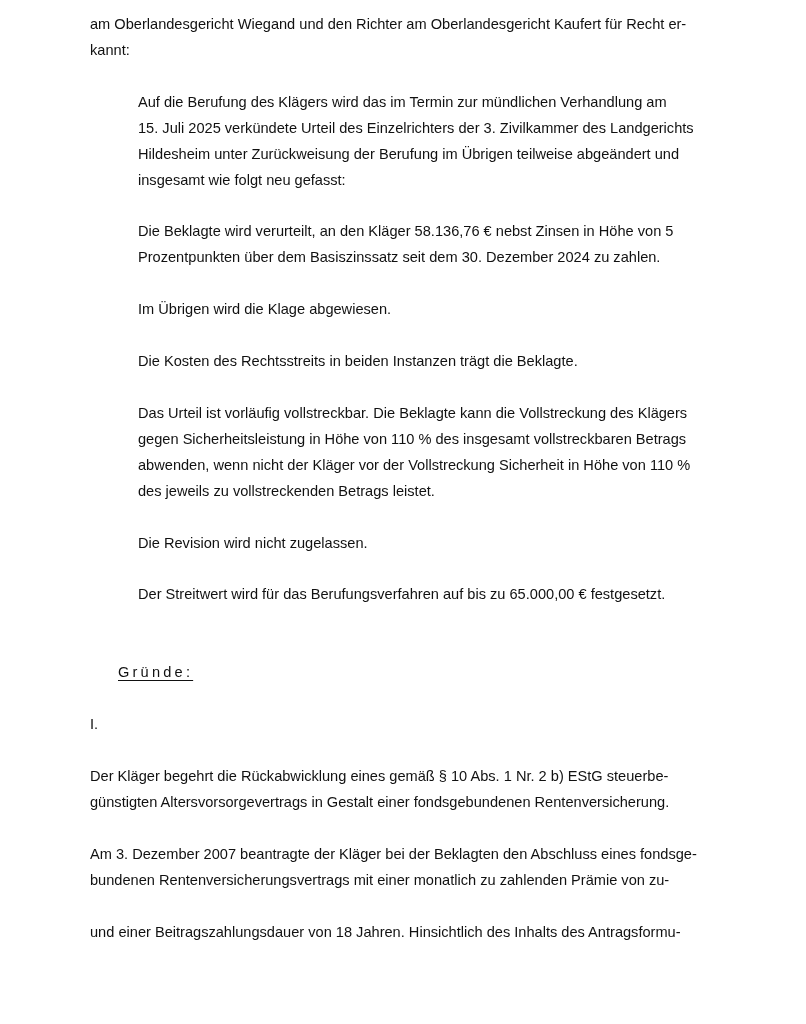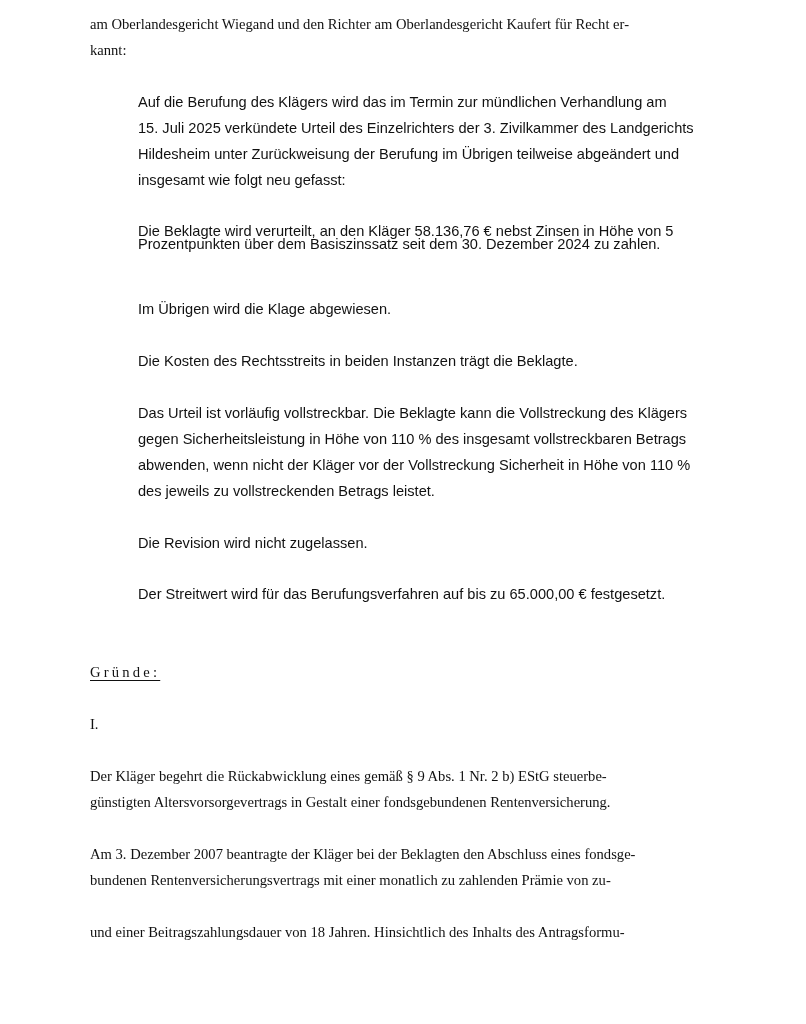--- a/index.html
+++ b/index.html
@@ -21,61 +21,62 @@
       left: 0;
       top: 0;
       width: 806px;
       height: 1024px;
     }
     .line {
       position: absolute;
       white-space: nowrap;
       line-height: 18px;
     }
-    .m { left: 90px; font-family: Liberation Serif, serif; }
+    .m { left: 90px; }
     .i { left: 138px; }
     .heading {
       letter-spacing: 3.2px;
       text-decoration: underline;
       text-underline-offset: 3px;
+      margin-left: 28px;
     }
   </style>
 </head>
 <body>
 
 <div class="page">
 
   <div class="line m" style="top:15px">am Oberlandesgericht Wiegand und den Richter am Oberlandesgericht Kaufert für Recht er-</div>
   <div class="line m" style="top:41px">kannt:</div>
 
   <div class="line i" style="top:93px">Auf die Berufung des Klägers wird das im Termin zur mündlichen Verhandlung am</div>
   <div class="line i" style="top:119px">15. Juli 2025 verkündete Urteil des Einzelrichters der 3. Zivilkammer des Landgerichts</div>
   <div class="line i" style="top:171px">insgesamt wie folgt neu gefasst:</div>
   <div class="line i" style="top:145px">Hildesheim unter Zurückweisung der Berufung im Übrigen teilweise abgeändert und</div>
 
   <div class="line i" style="top:222px">Die Beklagte wird verurteilt, an den Kläger 58.136,76 € nebst Zinsen in Höhe von 5</div>
-  <div class="line i" style="top:235px">Prozentpunkten über dem Basiszinssatz seit dem 30. Dezember 2024 zu zahlen.</div>
+  <div class="line i" style="top:248px">Prozentpunkten über dem Basiszinssatz seit dem 30. Dezember 2024 zu zahlen.</div>
 
   <div class="line i" style="top:300px">Im Übrigen wird die Klage abgewiesen.</div>
 
   <div class="line i" style="top:352px">Die Kosten des Rechtsstreits in beiden Instanzen trägt die Beklagte.</div>
 
   <div class="line i" style="top:404px">Das Urteil ist vorläufig vollstreckbar. Die Beklagte kann die Vollstreckung des Klägers</div>
   <div class="line i" style="top:430px">gegen Sicherheitsleistung in Höhe von 110 % des insgesamt vollstreckbaren Betrags</div>
   <div class="line i" style="top:456px">abwenden, wenn nicht der Kläger vor der Vollstreckung Sicherheit in Höhe von 110 %</div>
   <div class="line i" style="top:482px">des jeweils zu vollstreckenden Betrags leistet.</div>
 
   <div class="line i" style="top:534px">Die Revision wird nicht zugelassen.</div>
 
   <div class="line i" style="top:585px">Der Streitwert wird für das Berufungsverfahren auf bis zu 65.000,00 € festgesetzt.</div>
 
   <div class="line m heading" style="top:663px">Gründe:</div>
 
   <div class="line m" style="top:715px">I.</div>
 
-  <div class="line m" style="top:767px">Der Kläger begehrt die Rückabwicklung eines gemäß § 9 Abs. 1 Nr. 2 b) EStG steuerbe-</div>
+  <div class="line m" style="top:767px">Der Kläger begehrt die Rückabwicklung eines gemäß § 10 Abs. 1 Nr. 2 b) EStG steuerbe-</div>
   <div class="line m" style="top:793px">günstigten Altersvorsorgevertrags in Gestalt einer fondsgebundenen Rentenversicherung.</div>
 
   <div class="line m" style="top:845px">Am 3. Dezember 2007 beantragte der Kläger bei der Beklagten den Abschluss eines fondsge-</div>
   <div class="line m" style="top:871px">bundenen Rentenversicherungsvertrags mit einer monatlich zu zahlenden Prämie von zu-</div>
   <div class="line m" style="top:923px">und einer Beitragszahlungsdauer von 18 Jahren. Hinsichtlich des Inhalts des Antragsformu-</div>
 
 </div>
 
 </body></html>

